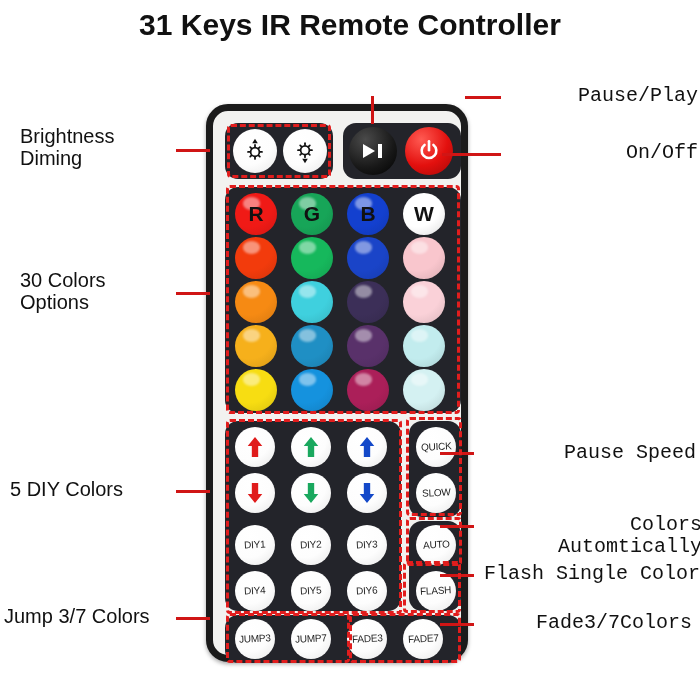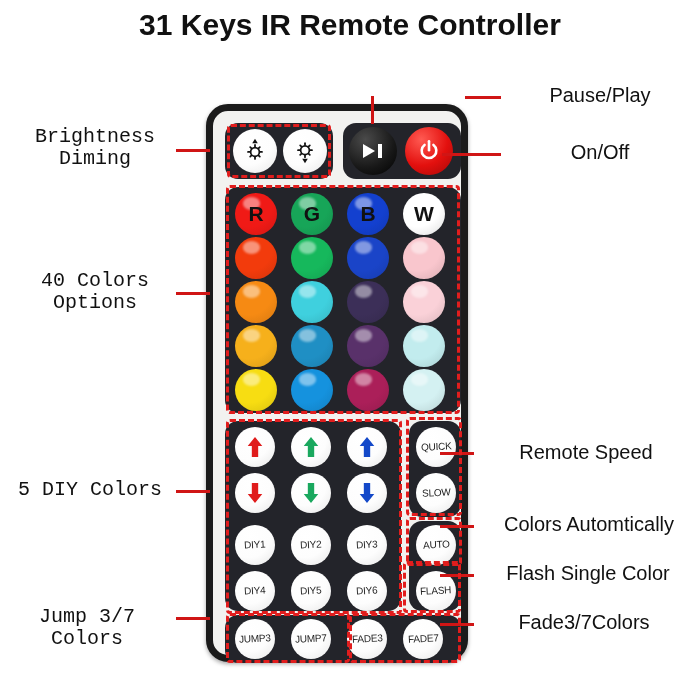--- a/index.html
+++ b/index.html
@@ -112,22 +112,22 @@
   }
 
   
   .callout {
     position: absolute;
     font-size: 20px;
     color: #111;
     white-space: pre-line;
     line-height: 1.08;
   }
-  .callout.right { text-align: center; }
-  .callout.left  { text-align: center; font-family: Liberation Mono, monospace; }
+  .callout.right { text-align: right; font-family: Liberation Mono, monospace; }
+  .callout.left  { text-align: left; }
 
   .leader {
     position: absolute;
     height: 3px;
     background: #d01515;
   }
 
   svg { display: block; }
 </style>
 </head>
@@ -337,38 +337,38 @@
   <div class="dash" style="left: 190px; top: 450px; width: 58px; height: 52px; z-index: 50;"></div>
   <div class="dash" style="left: 13px; top: 502px; width: 124px; height: 50px; z-index: 50;"></div>
   <div class="dash" style="left: 136px; top: 502px; width: 112px; height: 50px; z-index: 50;"></div>
 
 </div>
 
 <div class="callout left" style="left:20px; top:126px; width:150px;">Brightness
 Diming</div>
 <div class="leader" style="left:176px; top:149px; width:34px;"></div>
 
-<div class="callout left" style="left:20px; top:270px; width:150px;">40 Colors
+<div class="callout left" style="left:20px; top:270px; width:150px;">30 Colors
 Options</div>
 <div class="leader" style="left:176px; top:292px; width:34px;"></div>
 
 <div class="callout left" style="left:10px; top:479px; width:160px;">5 DIY Colors</div>
 <div class="leader" style="left:176px; top:490px; width:34px;"></div>
 
 <div class="callout left" style="left:4px; top:606px; width:166px;">Jump 3/7 Colors</div>
 <div class="leader" style="left:176px; top:617px; width:34px;"></div>
 
 <div class="callout right" style="left:502px; top:85px; width:196px;">Pause/Play</div>
 <div class="leader" style="left:465px; top:96px; width:36px;"></div>
 <div class="leader" style="left:371px; top:96px; width:3px; height:28px; background:#d01515;"></div>
 
 <div class="callout right" style="left:502px; top:142px; width:196px;">On/Off</div>
 <div class="leader" style="left:442px; top:153px; width:59px;"></div>
 
-<div class="callout right" style="left:476px; top:442px; width:220px;">Remote Speed</div>
+<div class="callout right" style="left:476px; top:442px; width:220px;">Pause Speed</div>
 <div class="leader" style="left:440px; top:452px; width:34px;"></div>
 
 <div class="callout right" style="left:476px; top:514px; width:226px;">Colors Automtically</div>
 <div class="leader" style="left:440px; top:525px; width:34px;"></div>
 
 <div class="callout right" style="left:476px; top:563px; width:224px;">Flash Single Color</div>
 <div class="leader" style="left:440px; top:574px; width:34px;"></div>
 
 <div class="callout right" style="left:476px; top:612px; width:216px;">Fade3/7Colors</div>
 <div class="leader" style="left:440px; top:623px; width:34px;"></div>

